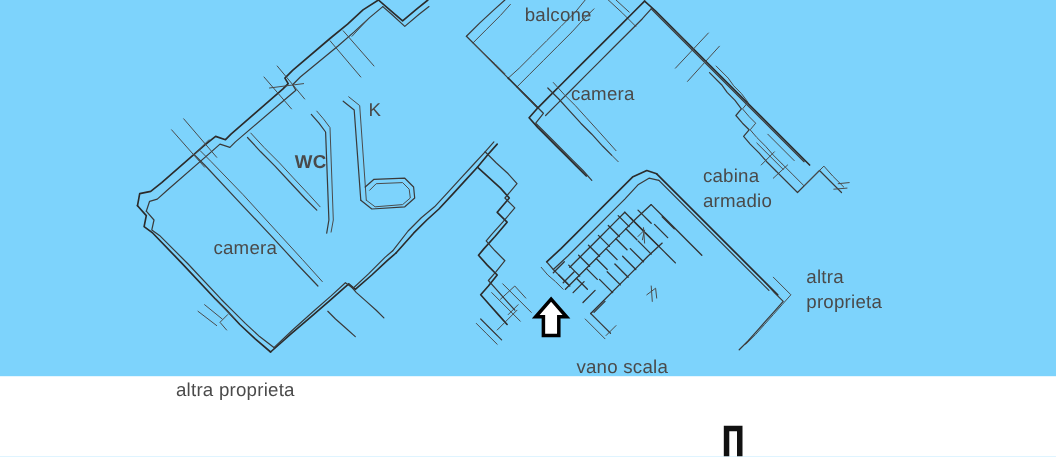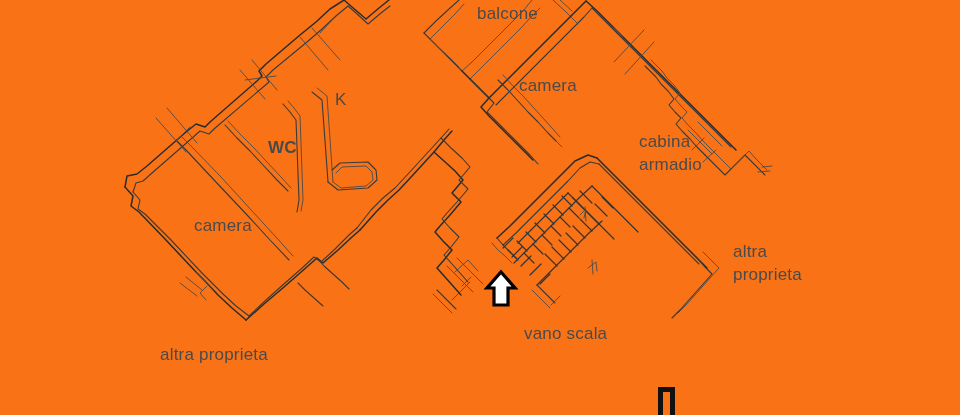--- a/index.html
+++ b/index.html
@@ -9,22 +9,22 @@
   }
   body {
     width: 960px;
     height: 415px;
     overflow: hidden;
     font-family: "Liberation Sans", sans-serif;
   }
   #plan-root {
     position: relative;
     width: 960px;
-    height: 415px;
-    background: #f97316;
+    height: 342px;
+    background: #7dd3fc;
   }
   svg.plan-svg {
     position: absolute;
     top: 0;
     left: 0;
     width: 960px;
     height: 415px;
     display: block;
   }
   .wall {
@@ -266,21 +266,21 @@
   </svg>
 
   <div class="room-label" style="left:477px; top:4px;">balcone</div>
 
   <div class="room-label" style="left:519px; top:76px;">camera</div>
 
   <div class="room-label" style="left:335px; top:90px;">K</div>
 
   <div class="room-label" style="left:268px; top:138px;font-weight:bold;">WC</div>
 
-  <div class="room-label two-line" style="left:639px; top:130px;">cabina
+  <div class="room-label two-line" style="left:639px; top:148px;">cabina
 armadio</div>
 
   <div class="room-label" style="left:194px; top:216px;">camera</div>
 
   <div class="room-label" style="left:524px; top:324px;">vano scala</div>
 
   <div class="room-label two-line" style="left:733px; top:240px;">altra
 proprieta</div>
 
   <div class="room-label" style="left:160px; top:345px;">altra proprieta</div>

